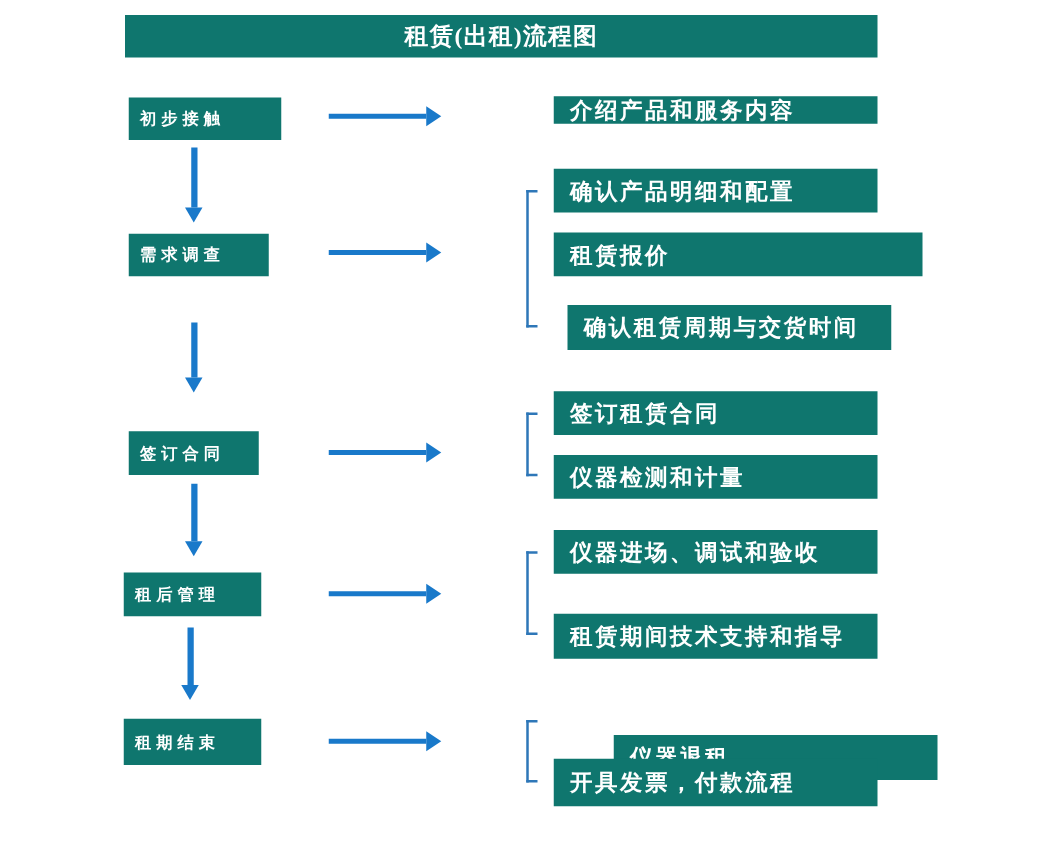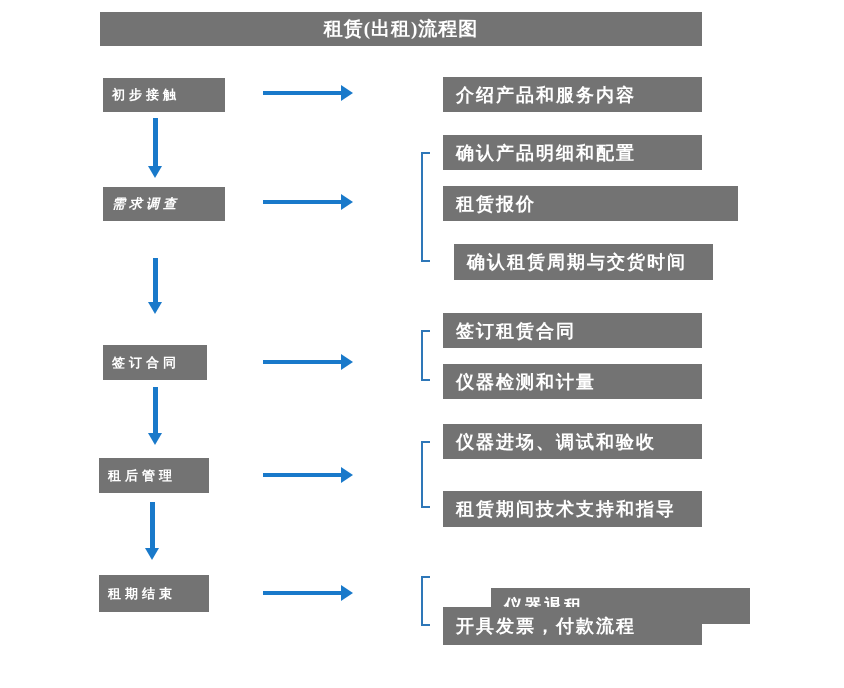--- a/index.html
+++ b/index.html
@@ -4,21 +4,21 @@
 <style>
   html,body{margin:0;padding:0;background:#ffffff;}
   body{
     width:844px;height:688px;position:relative;overflow:hidden;
     font-family:"Liberation Serif","DejaVu Serif",serif;
   }
   .canvas{position:absolute;inset:0;width:844px;height:688px;}
 
   .box{
     position:absolute;
-    background:#737373;
+    background:#0f766e;
     color:#ffffff;
     font-weight:bold;
     display:flex;align-items:center;
     box-sizing:border-box;
     white-space:nowrap;
   }
   .title-bar{
     left:100px;top:12px;width:602px;height:34px;
     justify-content:center;
     font-size:19px;letter-spacing:1px;
@@ -60,42 +60,42 @@
   }
 </style>
 </head>
 <body>
 
 <div class="canvas">
 
   <div class="box title-bar">租赁(出租)流程图</div>
 
   <div class="box step" style="left:103px;top:78px;width:122px;height:34px;">初步接触</div>
-  <div class="box step" style="left:103px;top:187px;width:122px;height:34px;font-style:italic;">需求调查</div>
+  <div class="box step" style="left:103px;top:187px;width:112px;height:34px;">需求调查</div>
   <div class="box step" style="left:103px;top:345px;width:104px;height:35px;">签订合同</div>
   <div class="box step" style="left:99px;top:458px;width:110px;height:35px;">租后管理</div>
   <div class="box step" style="left:99px;top:575px;width:110px;height:37px;">租期结束</div>
 
   <div class="v-arrow" style="left:153px;top:118px;height:48px;"></div>
   <div class="v-arrow" style="left:153px;top:258px;height:44px;"></div>
   <div class="v-arrow" style="left:153px;top:387px;height:46px;"></div>
   <div class="v-arrow" style="left:150px;top:502px;height:46px;"></div>
 
   <div class="h-arrow" style="left:263px;top:91px;"></div>
   <div class="h-arrow" style="left:263px;top:200px;"></div>
   <div class="h-arrow" style="left:263px;top:360px;"></div>
   <div class="h-arrow" style="left:263px;top:473px;"></div>
   <div class="h-arrow" style="left:263px;top:591px;"></div>
 
   <div class="bracket" style="top:152px;height:110px;"></div>
   <div class="bracket" style="top:330px;height:51px;"></div>
   <div class="bracket" style="top:441px;height:67px;"></div>
   <div class="bracket" style="top:576px;height:50px;"></div>
 
-  <div class="box result" style="left:443px;top:77px;width:259px;height:35px;">介绍产品和服务内容</div>
+  <div class="box result" style="left:443px;top:77px;width:259px;height:22px;">介绍产品和服务内容</div>
 
   <div class="box result" style="left:443px;top:135px;width:259px;height:35px;">确认产品明细和配置</div>
   <div class="box result" style="left:443px;top:186px;width:295px;height:35px;">租赁报价</div>
   <div class="box result" style="left:454px;top:244px;width:259px;height:36px;">确认租赁周期与交货时间</div>
 
   <div class="box result" style="left:443px;top:313px;width:259px;height:35px;">签订租赁合同</div>
   <div class="box result" style="left:443px;top:364px;width:259px;height:35px;">仪器检测和计量</div>
 
   <div class="box result" style="left:443px;top:424px;width:259px;height:35px;">仪器进场、调试和验收</div>
   <div class="box result" style="left:443px;top:491px;width:259px;height:36px;font-family:Liberation Serif, serif;">租赁期间技术支持和指导</div>

